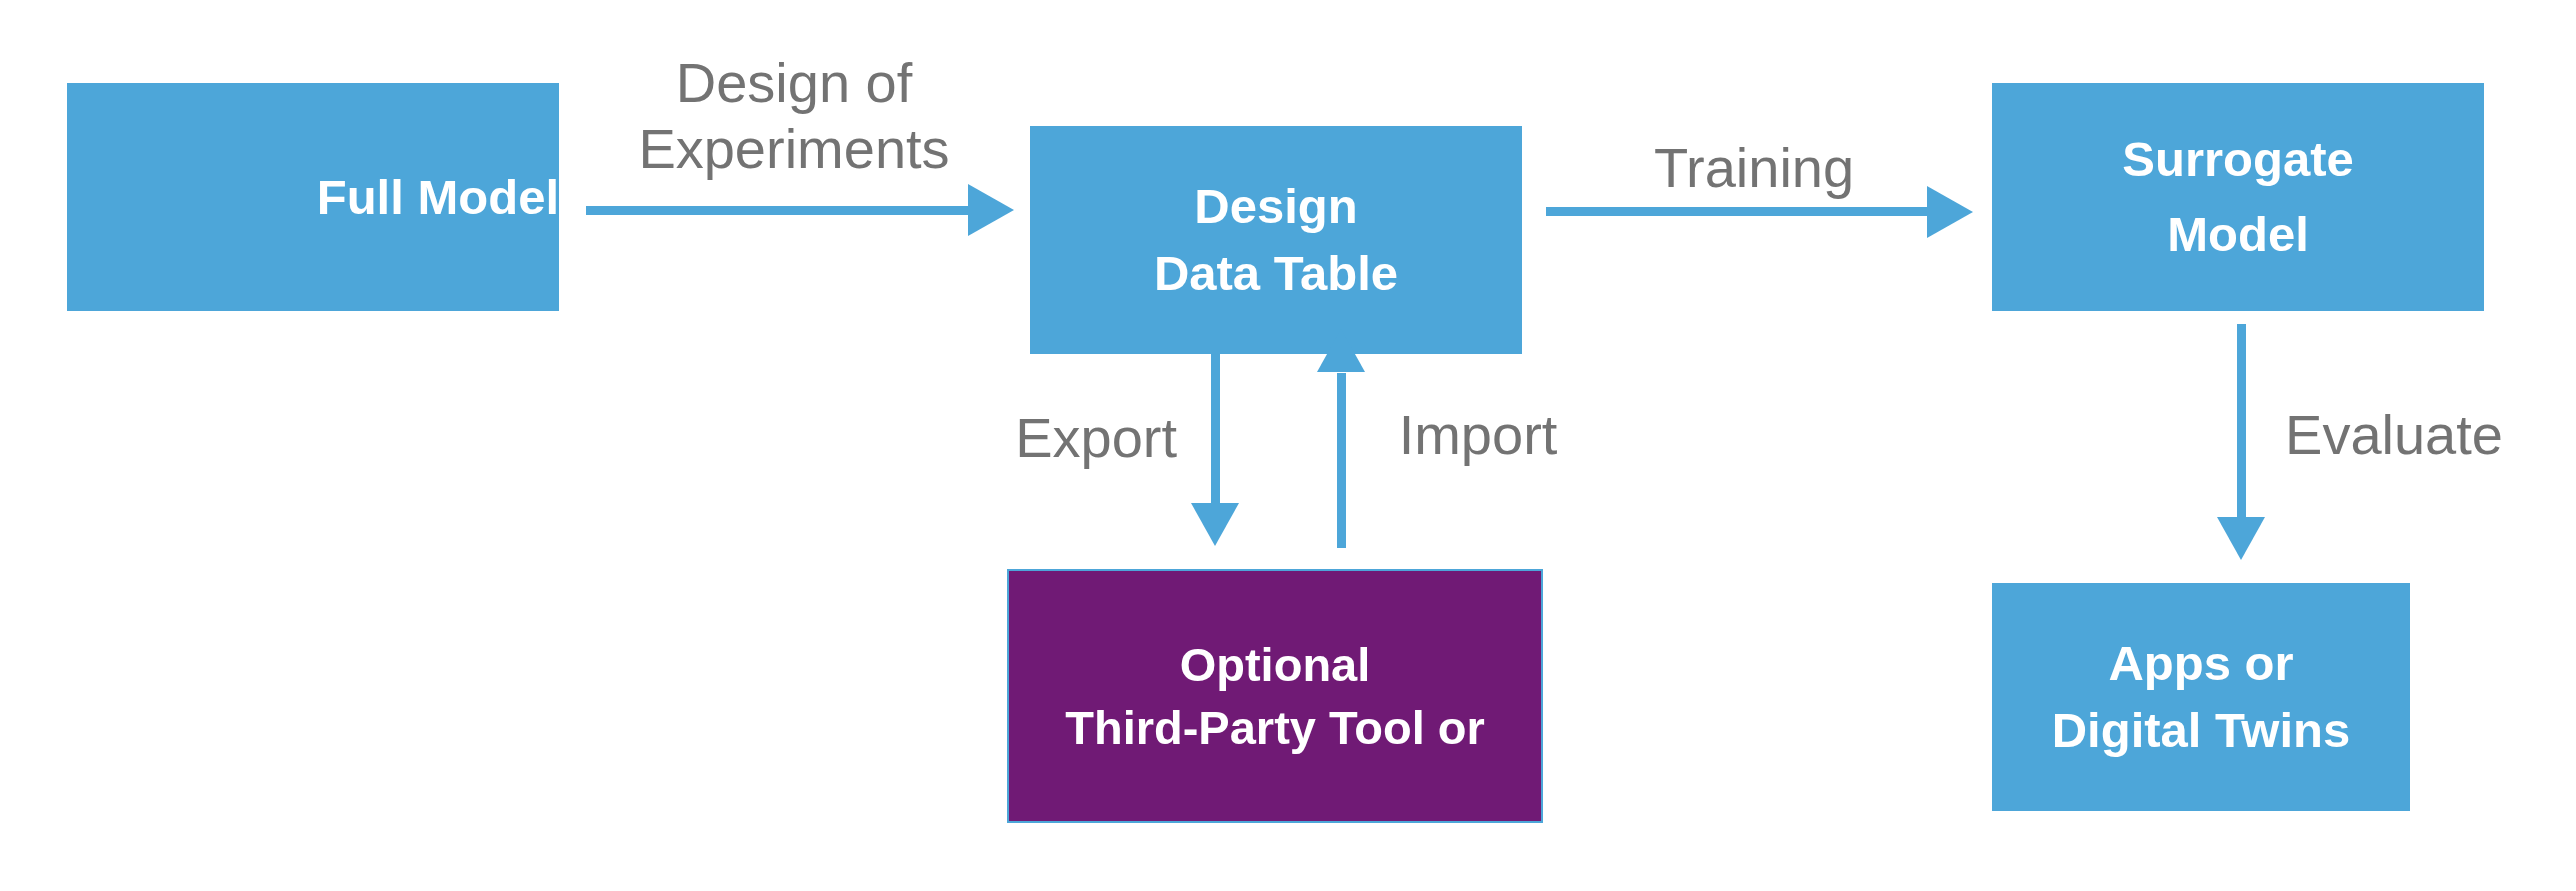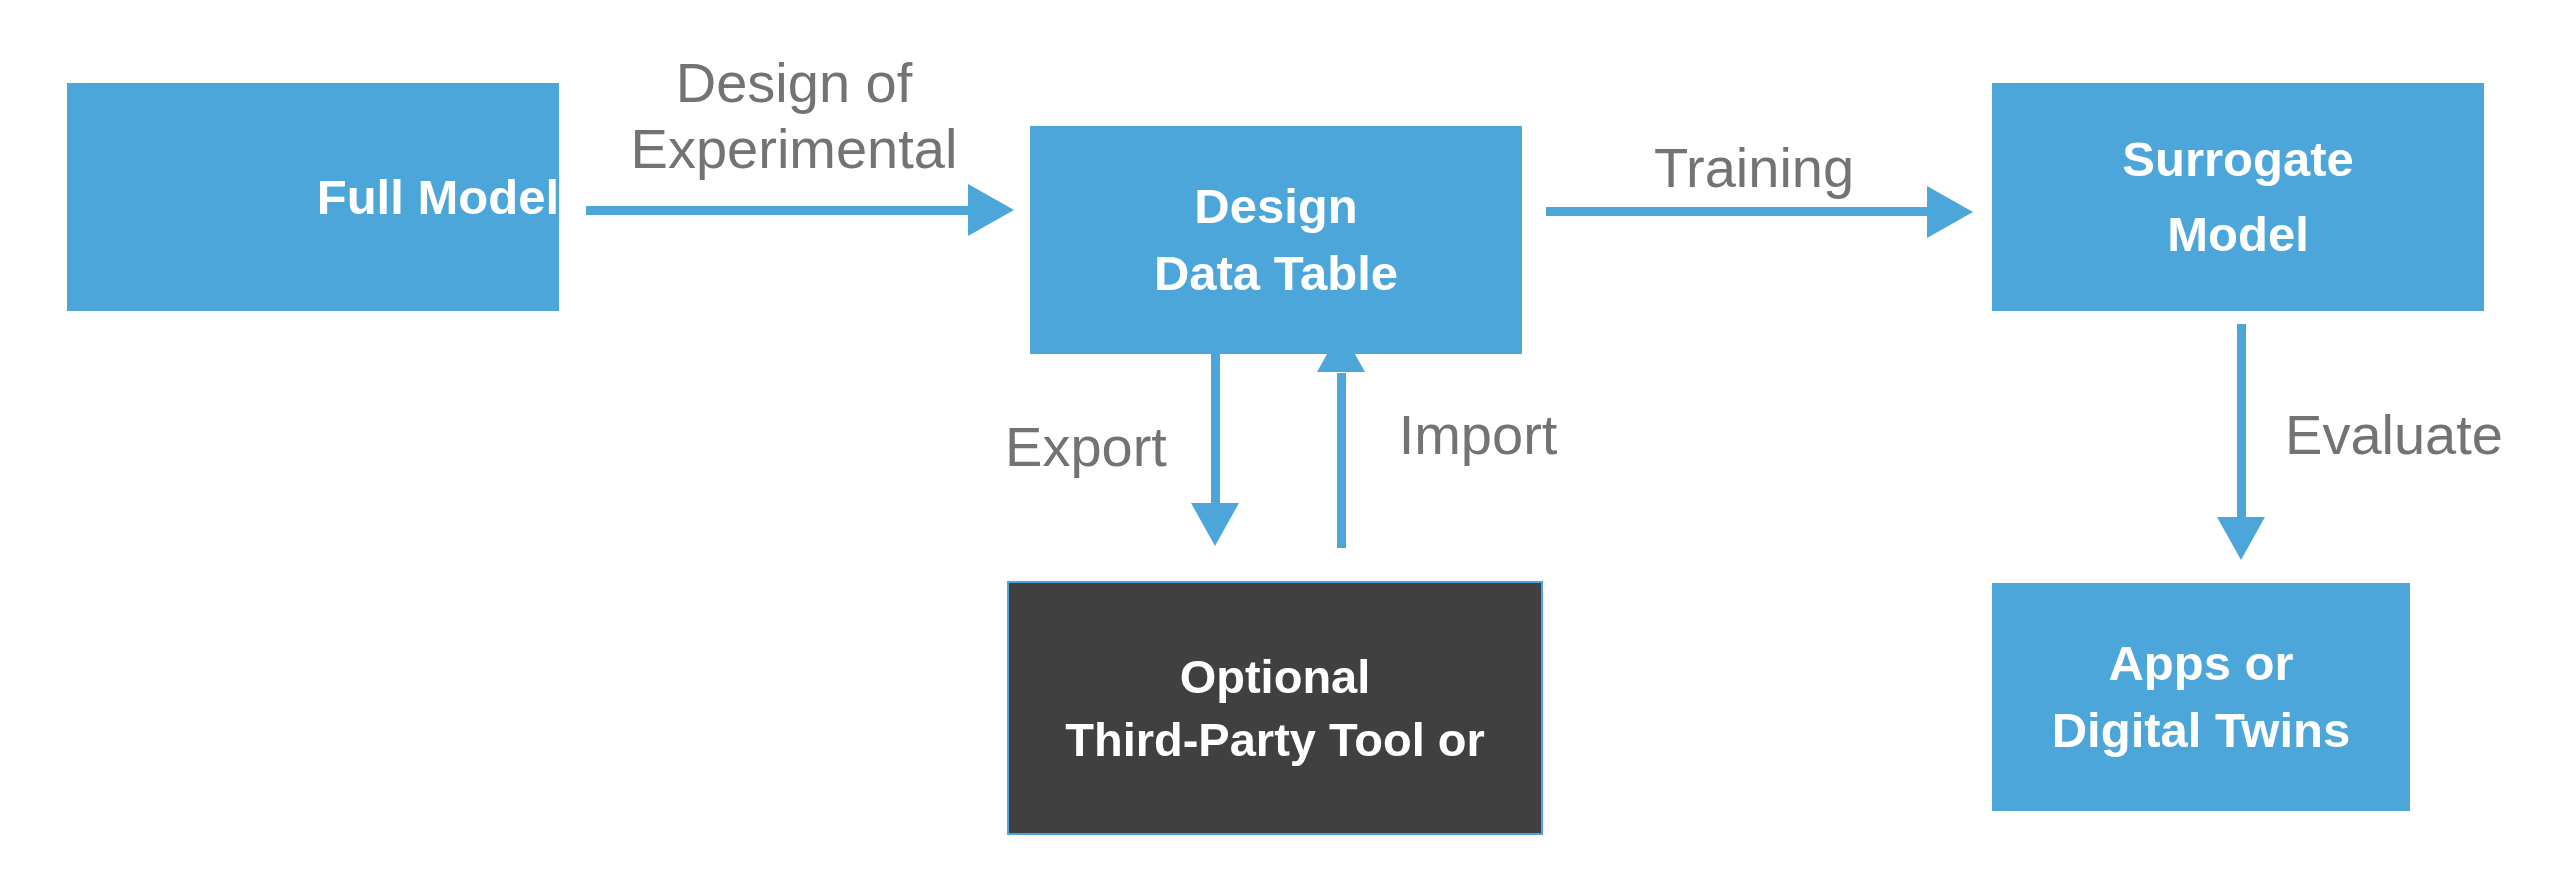--- a/index.html
+++ b/index.html
@@ -25,25 +25,24 @@
     color: #ffffff;
     font-weight: 700;
     box-sizing: border-box;
   }
   .node.light {
     background: #4da6d9;
     font-size: 49px;
     line-height: 67px;
   }
   .node.dark {
-    background: #404040;
+    background: #701a75;
     border: 2.1px solid #4da6d9;
     font-size: 47px;
     line-height: 63px;
-    margin-top: 12px;
   }
   .edge-label {
     position: absolute;
     color: #737373;
     font-size: 56px;
     line-height: 66px;
     text-align: center;
     white-space: nowrap;
   }
   .arrow-line {
@@ -95,26 +94,26 @@
     <div>Third-Party Tool or</div>
   </div>
 
   <div class="node light" style="left:1992px; top:583px; width:418px; height:228px;">
     <div>Apps or</div>
     <div>Digital Twins</div>
   </div>
 
   <div class="edge-label" style="left:549px; top:50px; width:490px;">
     <div>Design of</div>
-    <div>Experimental</div>
+    <div>Experiments</div>
   </div>
 
   <div class="edge-label" style="left:1579px; top:135px; width:350px;">Training</div>
 
-  <div class="edge-label" style="left:995px; top:414px; width:182px;">Export</div>
+  <div class="edge-label" style="left:995px; top:405px; width:182px;text-align:right;">Export</div>
 
   <div class="edge-label" style="left:1387px; top:402px; width:182px;">Import</div>
 
   <div class="edge-label" style="left:2282px; top:402px; width:224px;">Evaluate</div>
 
   <div>
     <div class="arrow-line" style="left:586px; top:206px; width:382px; height:9px;"></div>
     <div class="arrow-head right" style="left:968px; top:184px;"></div>
   </div>
 

